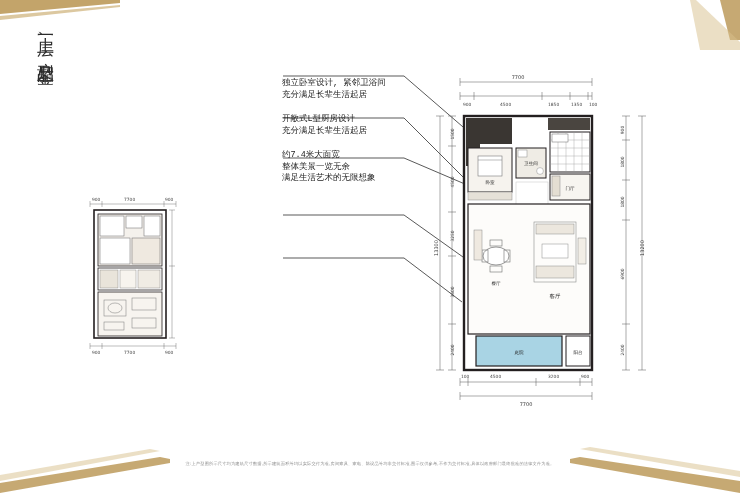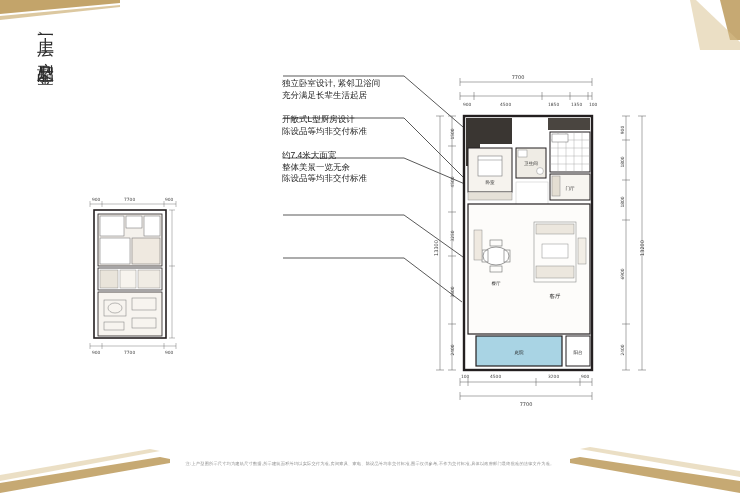--- a/index.html
+++ b/index.html
@@ -29,21 +29,21 @@
     writing-mode:vertical-rl;
     text-orientation:upright;
     white-space:pre-wrap;
   }
 
   
   .annots { position:absolute; left:282px; top:78px; width:120px; }
   .annot {
     font-size:8.5px; line-height:11.5px; color:#1d1d1d;
     margin-bottom:13px; white-space:pre-line;
-    font-family:Liberation Sans, sans-serif;
+    font-family:Liberation Mono, monospace;
   }
 
   
   svg.overlay { position:absolute; left:0; top:0; width:740px; height:493px; }
 
   
   .keyplan { position:absolute; left:72px; top:196px; width:120px; height:160px; }
   .mainplan { position:absolute; left:430px; top:70px; width:240px; height:340px; }
 
   
@@ -78,24 +78,24 @@
   <path d="M170 60 L170 48 L10 24 L0 26 L0 30 Z" fill="#b89450" opacity=".8"></path>
   <path d="M170 44 L170 38 L20 14 L10 16 Z" fill="#d8c08c" opacity=".5"></path>
 </svg>
 
 <div class="vtitle">上一层、户型品鉴</div>
 
 <div class="annots">
   <div class="annot">独立卧室设计, 紧邻卫浴间
 充分满足长辈生活起居</div>
   <div class="annot">开敞式L型厨房设计
-陈设品等均非交付标准</div>
+充分满足长辈生活起居</div>
   <div class="annot">约7.4米大面宽
 整体美景一览无余
-陈设品等均非交付标准</div>
+满足生活艺术的无限想象</div>
 </div>
 
 <svg class="overlay">
   <g stroke="#111" stroke-width="0.7" fill="none">
     <line x1="283" y1="76" x2="404" y2="76"></line>
     <line x1="404" y1="76" x2="470" y2="133"></line>
     <line x1="283" y1="118" x2="404" y2="118"></line>
     <line x1="404" y1="118" x2="484" y2="198"></line>
     <line x1="283" y1="158" x2="404" y2="158"></line>
     <line x1="404" y1="158" x2="514" y2="205"></line>

